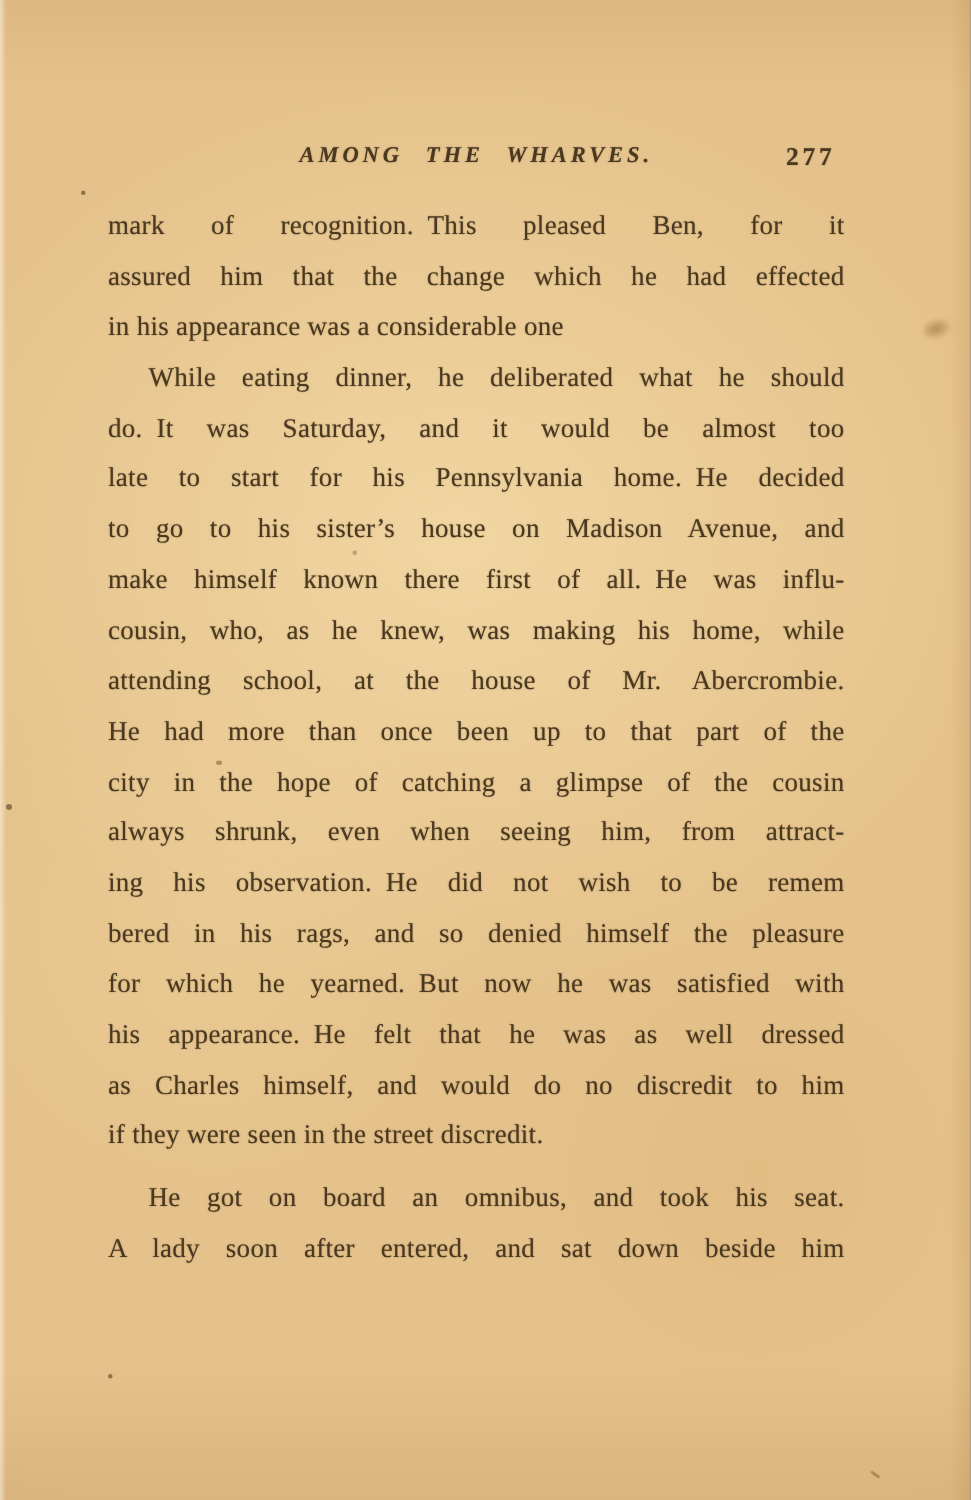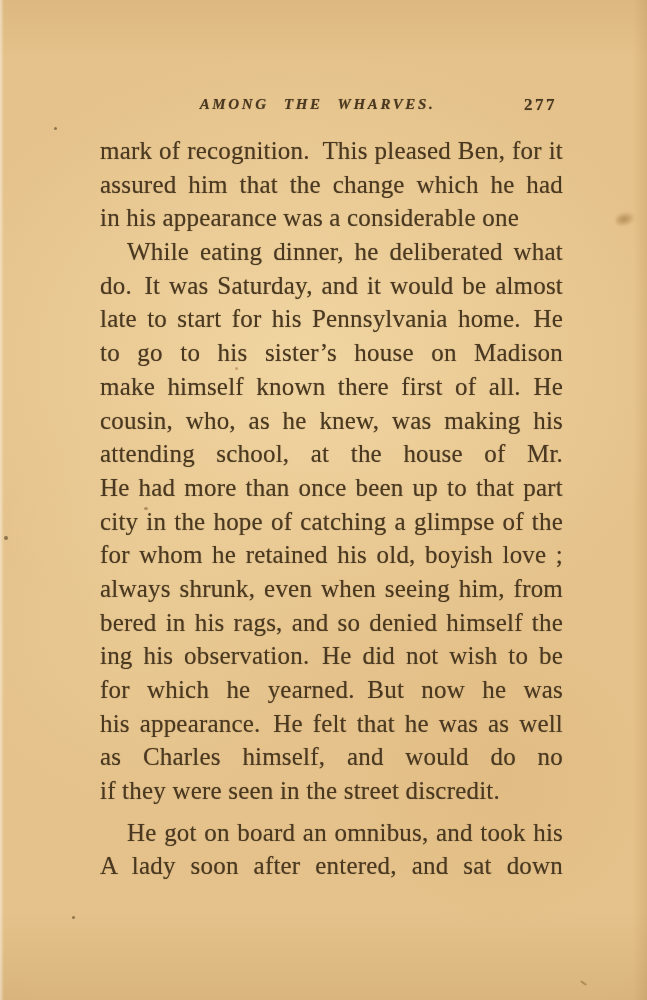--- a/index.html
+++ b/index.html
@@ -55,26 +55,25 @@
   }
   .body-text {
     position: absolute;
     top: 134px;
     left: 72px;
     right: 84px;
   }
   .line {
     height: 33.7px;
     line-height: 33.7px;
-    font-size: 25px;
+    font-size: 18px;
     overflow: hidden;
     text-align: justify;
     text-align-last: justify;
     letter-spacing: 0.2px;
-    margin-left: 28px;
   }
   .line.endpara {
     text-align: center;
     text-align-last: left;
   }
   .line.indent {
     padding-left: 27px;
   }
   .line.parabreak {
     margin-top: 8px;
@@ -115,24 +114,23 @@
     <div class="line endpara">in his appearance was a considerable one</div>
     <div class="line indent">While eating dinner, he deliberated what he should</div>
     <div class="line">do. It was Saturday, and it would be almost too</div>
     <div class="line">late to start for his Pennsylvania home. He decided</div>
     <div class="line">to go to his sister’s house on Madison Avenue, and</div>
     <div class="line">make himself known there first of all. He was influ-</div>
     <div class="line">cousin, who, as he knew, was making his home, while</div>
     <div class="line">attending school, at the house of Mr. Abercrombie.</div>
     <div class="line">He had more than once been up to that part of the</div>
     <div class="line">city in the hope of catching a glimpse of the cousin</div>
-    <div class="line">for whom he retained his old, boyish love ; but he had</div>
     <div class="line">always shrunk, even when seeing him, from attract-</div>
+    <div class="line">ing his observation. He did not wish to be remem</div>
     <div class="line">bered in his rags, and so denied himself the pleasure</div>
-    <div class="line">ing his observation. He did not wish to be remem</div>
     <div class="line">for which he yearned. But now he was satisfied with</div>
     <div class="line">his appearance. He felt that he was as well dressed</div>
     <div class="line">as Charles himself, and would do no discredit to him</div>
     <div class="line endpara">if they were seen in the street discredit.</div>
     <div class="line indent parabreak">He got on board an omnibus, and took his seat.</div>
     <div class="line">A lady soon after entered, and sat down beside him</div>
   </div>
 
   <div class="stain stain-main"></div>
   <div class="speck speck-a"></div>

